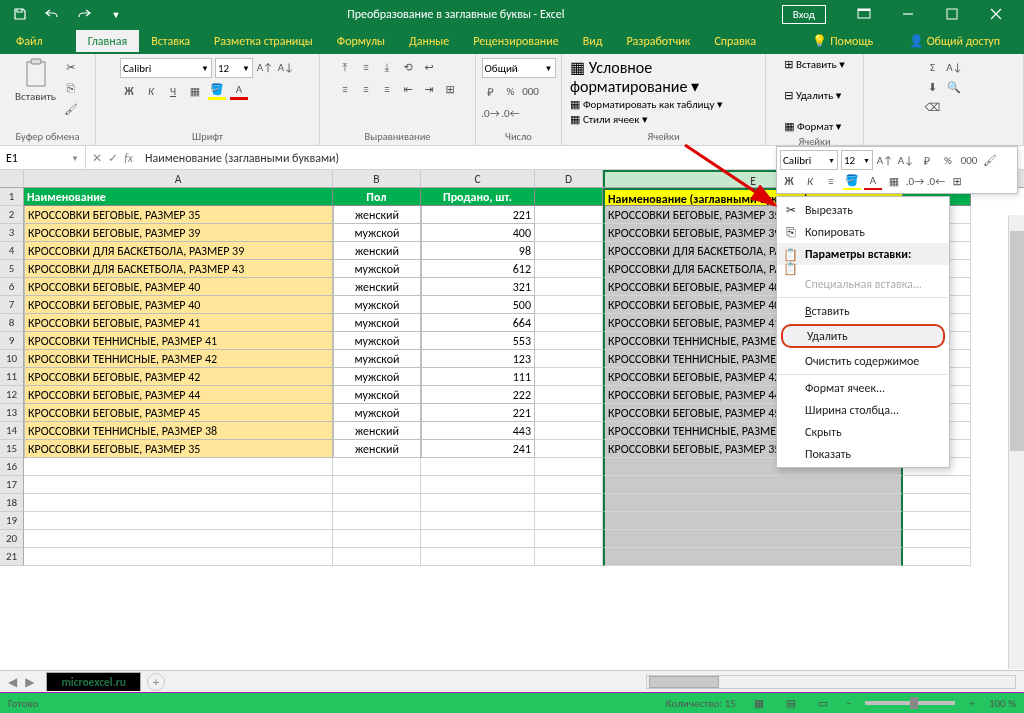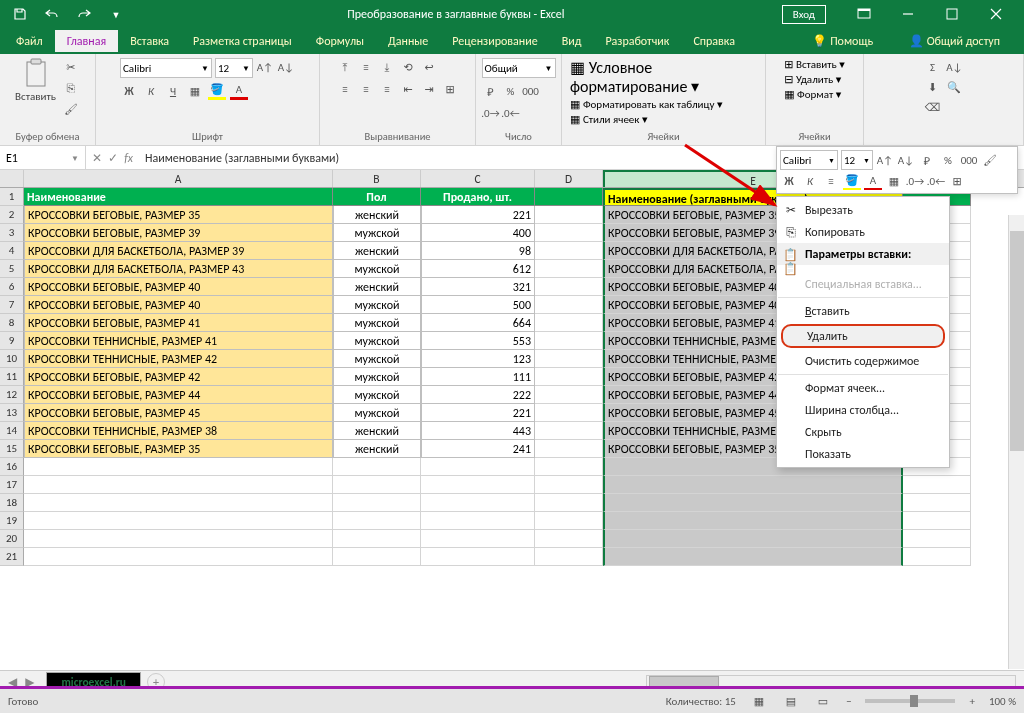--- a/index.html
+++ b/index.html
@@ -5,22 +5,22 @@
 * { margin:0; padding:0; box-sizing:border-box; font-family:'Segoe UI',Calibri,sans-serif; }
 body { width:1024px; height:713px; background:#fff; overflow:hidden; position:relative; font-size:12px; }
 .titlebar { background:#0F7B40; height:28px; display:flex; align-items:center; color:#fff; padding:0 6px; }
 .title-left { display:flex; gap:4px; align-items:center; }
 .title-btn { width:28px; height:22px; display:flex; align-items:center; justify-content:center; color:#fff; }
 .title-center { flex:1; text-align:center; font-size:12px; }
 .title-right { display:flex; align-items:center; gap:0; }
 .login-btn { border:1px solid #fff; padding:2px 10px; font-size:11px; margin-right:16px; }
 .win-btn { width:44px; height:28px; display:flex; align-items:center; justify-content:center; }
 .menubar { background:#0F7B40; height:26px; display:flex; align-items:center; padding:0 4px; }
-.menu-item { padding:4px 12px; color:#fef9c3; font-size:12px; }
-.menu-item.active { background:#F1F1F1; color:#a21caf; }
+.menu-item { padding:4px 12px; color:#fde047; font-size:12px; }
+.menu-item.active { background:#F1F1F1; color:#15803d;margin-left:21px; }
 .menu-tell { margin-left:auto; display:flex; gap:12px; padding-right:8px; }
 .ribbon { background:#F1F1F1; height:92px; border-bottom:1px solid #d4d4d4; display:flex; }
 .rgroup { border-right:1px solid #d4d4d4; padding:4px 8px 2px; display:flex; flex-direction:column; justify-content:space-between; align-items:center; }
 .rgroup-label { font-size:10.5px; color:#666; text-align:center; padding-top:2px; }
 .rgroup-content { display:flex; gap:6px; align-items:flex-start; }
 .big-btn { display:flex; flex-direction:column; align-items:center; gap:2px; font-size:11px; color:#444; }
 .font-select { border:1px solid #c0c0c0; background:#fff; height:20px; font-size:11px; padding:0 2px; display:flex; align-items:center; gap:2px; }
 .sm-btn { width:18px; height:18px; display:inline-flex; align-items:center; justify-content:center; color:#555; font-size:11px; }
 .formula-bar { height:24px; display:flex; align-items:center; border-bottom:1px solid #d4d4d4; }
 .name-box { width:86px; border-right:1px solid #d4d4d4; padding:0 6px; font-size:12px; display:flex; align-items:center; height:100%; }
@@ -57,21 +57,21 @@
 .cm-icon { position:absolute; left:6px; width:16px; height:16px; display:flex; align-items:center; justify-content:center; }
 .cm-header { background:#f0f0f0; font-weight:bold; padding:4px 8px 4px 28px; font-size:12px; }
 .cm-sep { height:1px; background:#e0e0e0; margin:2px 1px; }
 .arrow { position:absolute; top:140px; left:680px; pointer-events:none; z-index:10; }
 .sheet-tabs { position:absolute; bottom:21px; left:0; right:0; height:22px; background:#F1F1F1; border-top:1px solid #ccc; display:flex; align-items:center; padding:0 8px; }
 .tab-nav { display:flex; gap:8px; color:#888; }
 .sheet-tab { margin-left:12px; padding:2px 14px; background:#000000; border:1px solid #aaa; border-bottom:none; font-size:11.5px; color:#217346; font-weight:bold; }
 .add-sheet { margin-left:6px; width:18px; height:18px; border:1px solid #ccc; border-radius:50%; display:flex; align-items:center; justify-content:center; font-size:12px; color:#888; }
 .hscroll { margin-left:auto; width:370px; height:14px; background:#f0f0f0; border:1px solid #ccc; display:flex; }
 .hscroll-thumb { width:70px; background:#c9c9c9; border:1px solid #aaa; margin-left:2px; }
-.statusbar { position:absolute; bottom:0; left:0; right:0; height:27px; background:#e5e5e5; border-top:3px solid #a21caf; display:flex; align-items:center; font-size:11px; color:#555; padding:0 8px; }
+.statusbar { position:absolute; bottom:0; left:0; right:0; height:21px; background:#22c55e; border-top:1px solid #a21caf; display:flex; align-items:center; font-size:11px; color:#555; padding:0 8px; }
 .stat-right { margin-left:auto; display:flex; align-items:center; gap:14px; }
 .zoom-slider { width:90px; height:4px; background:#c0c0c0; position:relative; }
 .zoom-thumb { width:8px; height:12px; background:#888; position:absolute; left:50%; top:-4px; }
 .vscroll { position:absolute; right:0; top:215px; bottom:44px; width:16px; background:#f0f0f0; border-left:1px solid #d4d4d4; }
 .vscroll-thumb { width:14px; height:220px; background:#c9c9c9; margin:16px auto 0; }
 svg { display:block; }
 .underline-accel { text-decoration:underline; }
 </style>
 </head>
 <body>
@@ -222,21 +222,21 @@
   </div>
   <div class="rgroup" style="width:204px">
     <div class="rgroup-content" style="flex-direction:column;gap:2px;align-items:flex-start">
       <span style="font-size:16px">▦ <span>Условное форматирование</span> ▾</span>
       <span style="font-size:11px">▦ <span>Форматировать как таблицу</span> ▾</span>
       <span style="font-size:11px">▦ <span>Стили ячеек</span> ▾</span>
     </div>
     <div class="rgroup-label">Ячейки</div>
   </div>
   <div class="rgroup" style="width:98px">
-    <div class="rgroup-content" style="flex-direction:column;gap:2px;align-items:flex-start">
+    <div class="rgroup-content" style="flex-direction:column;gap:18px;align-items:flex-start">
       <span style="font-size:11px">⊞ <span>Вставить</span> ▾</span>
       <span style="font-size:11px">⊟ <span>Удалить</span> ▾</span>
       <span style="font-size:11px">▦ <span>Формат</span> ▾</span>
     </div>
     <div class="rgroup-label">Ячейки</div>
   </div>
   <div class="rgroup" style="flex:1">
     <div class="rgroup-content" style="flex-direction:column;gap:2px">
       <div style="display:flex;gap:4px">
         <span class="sm-btn">Σ</span>

